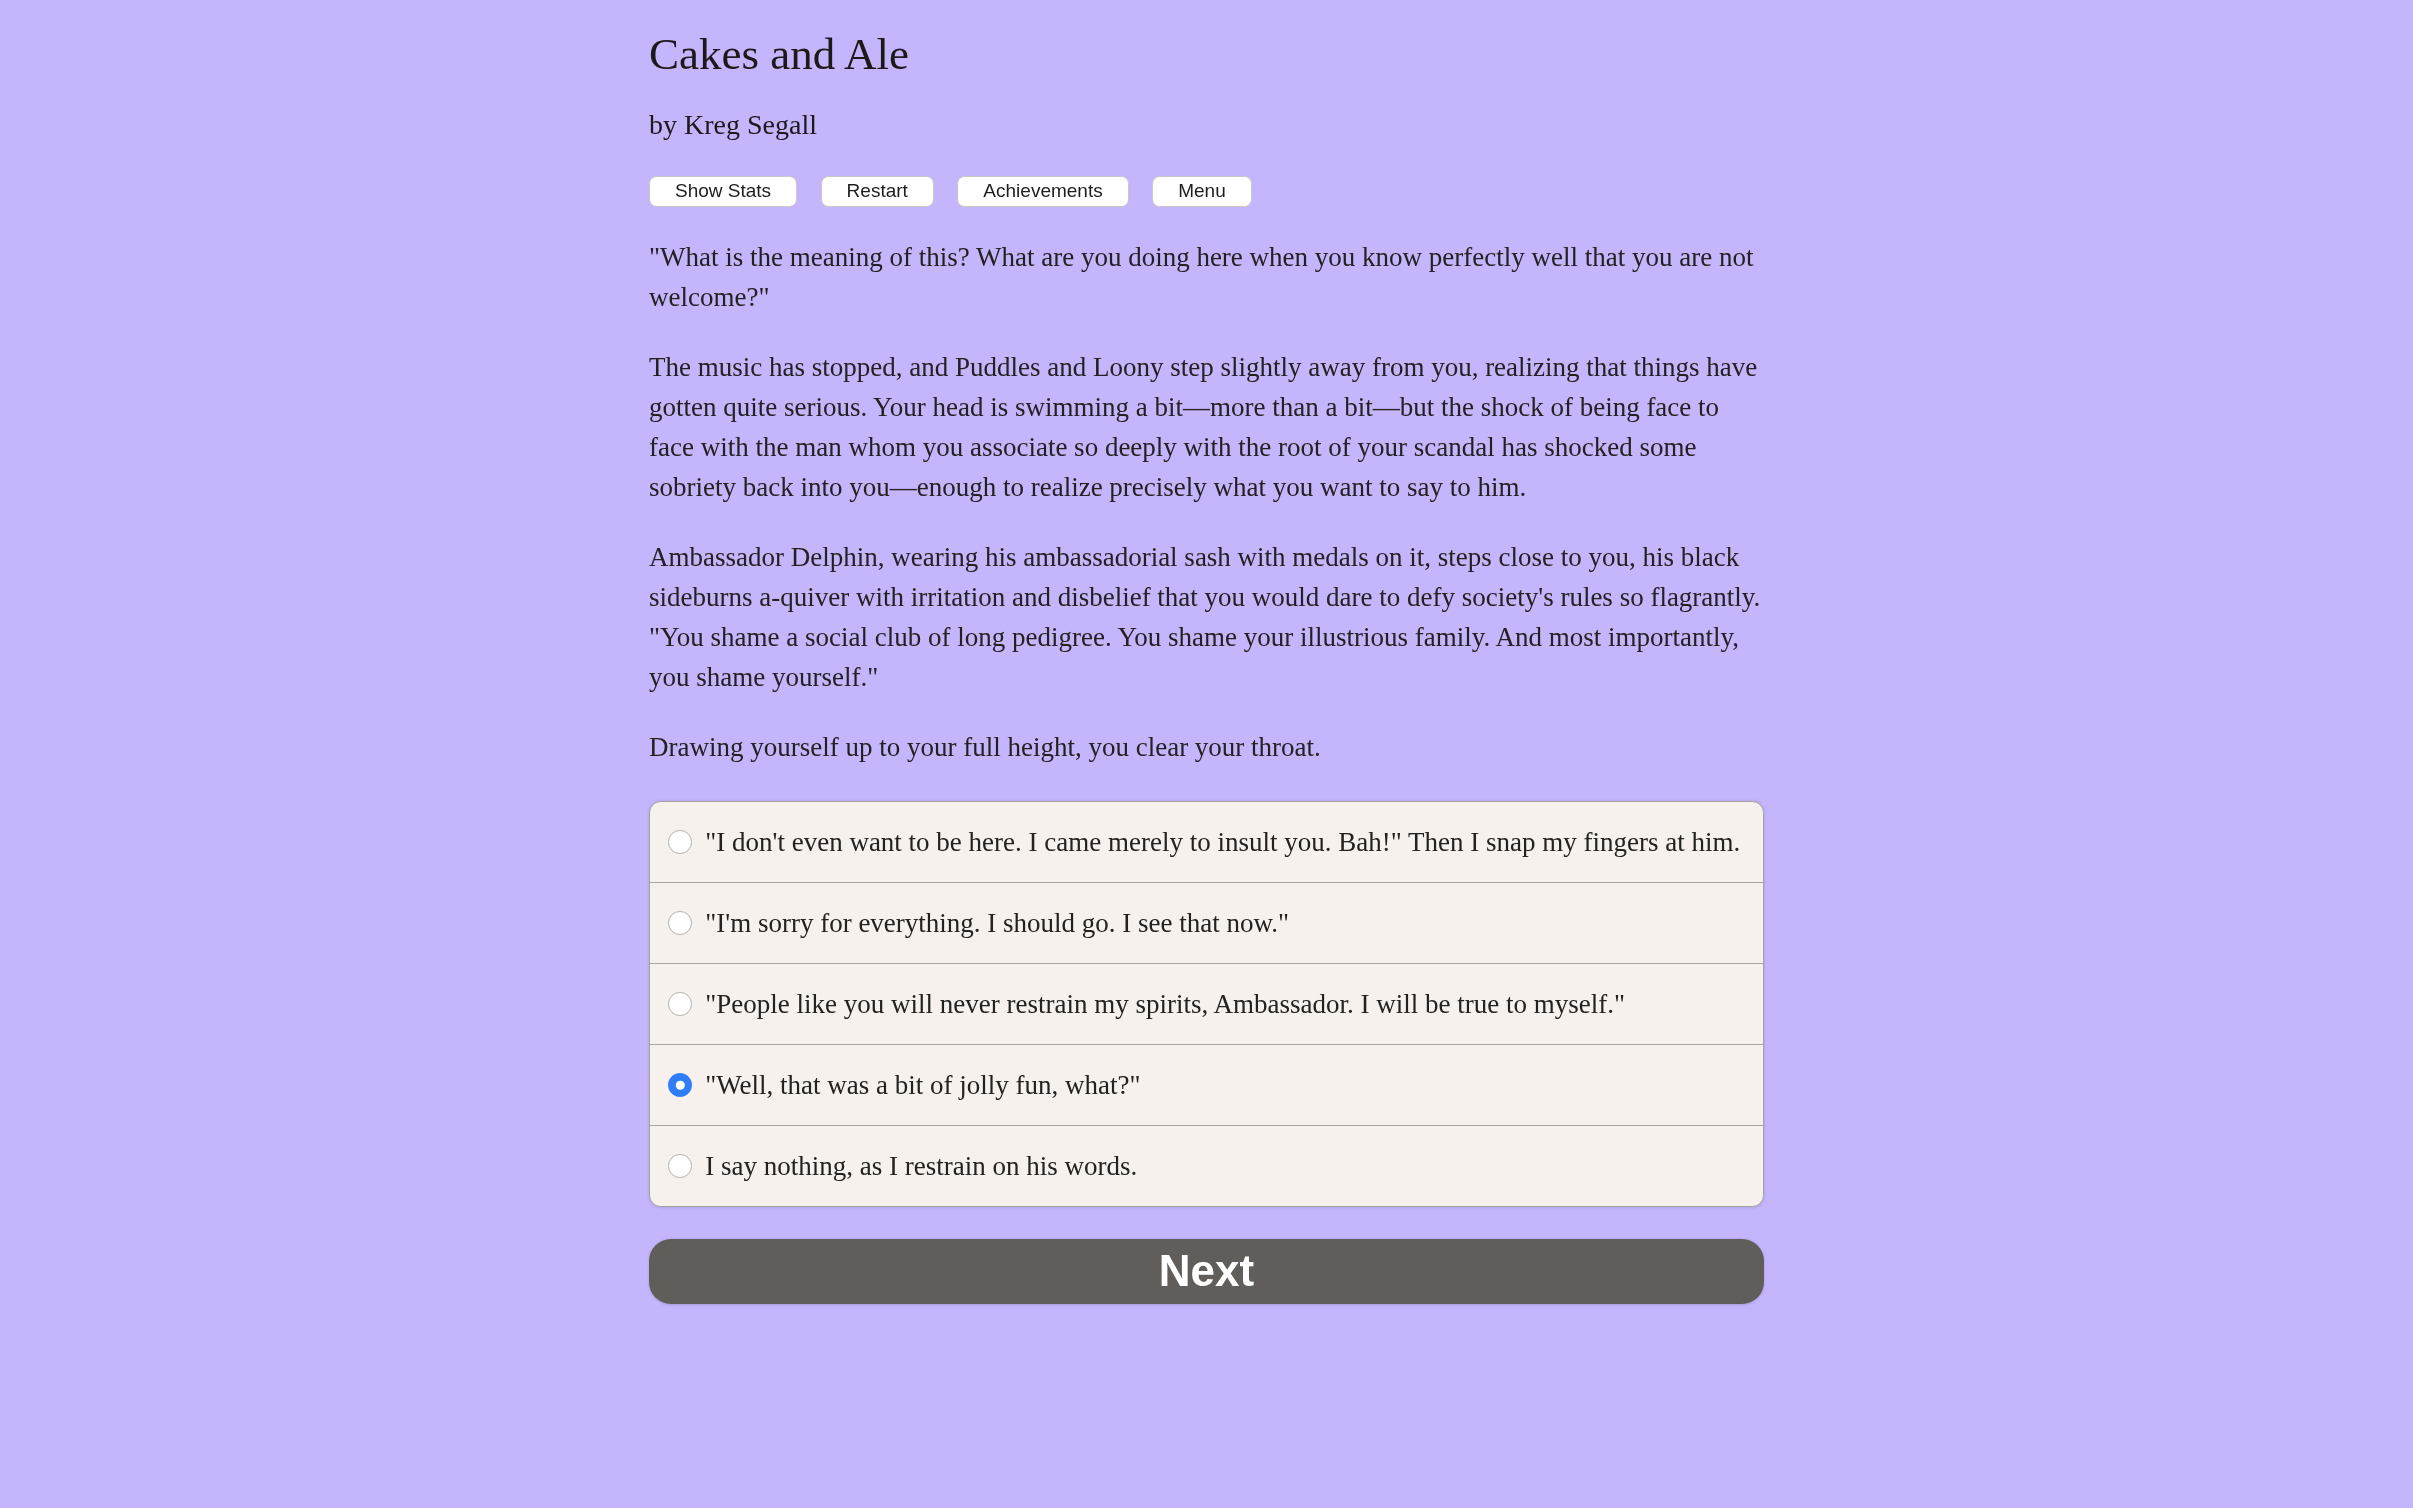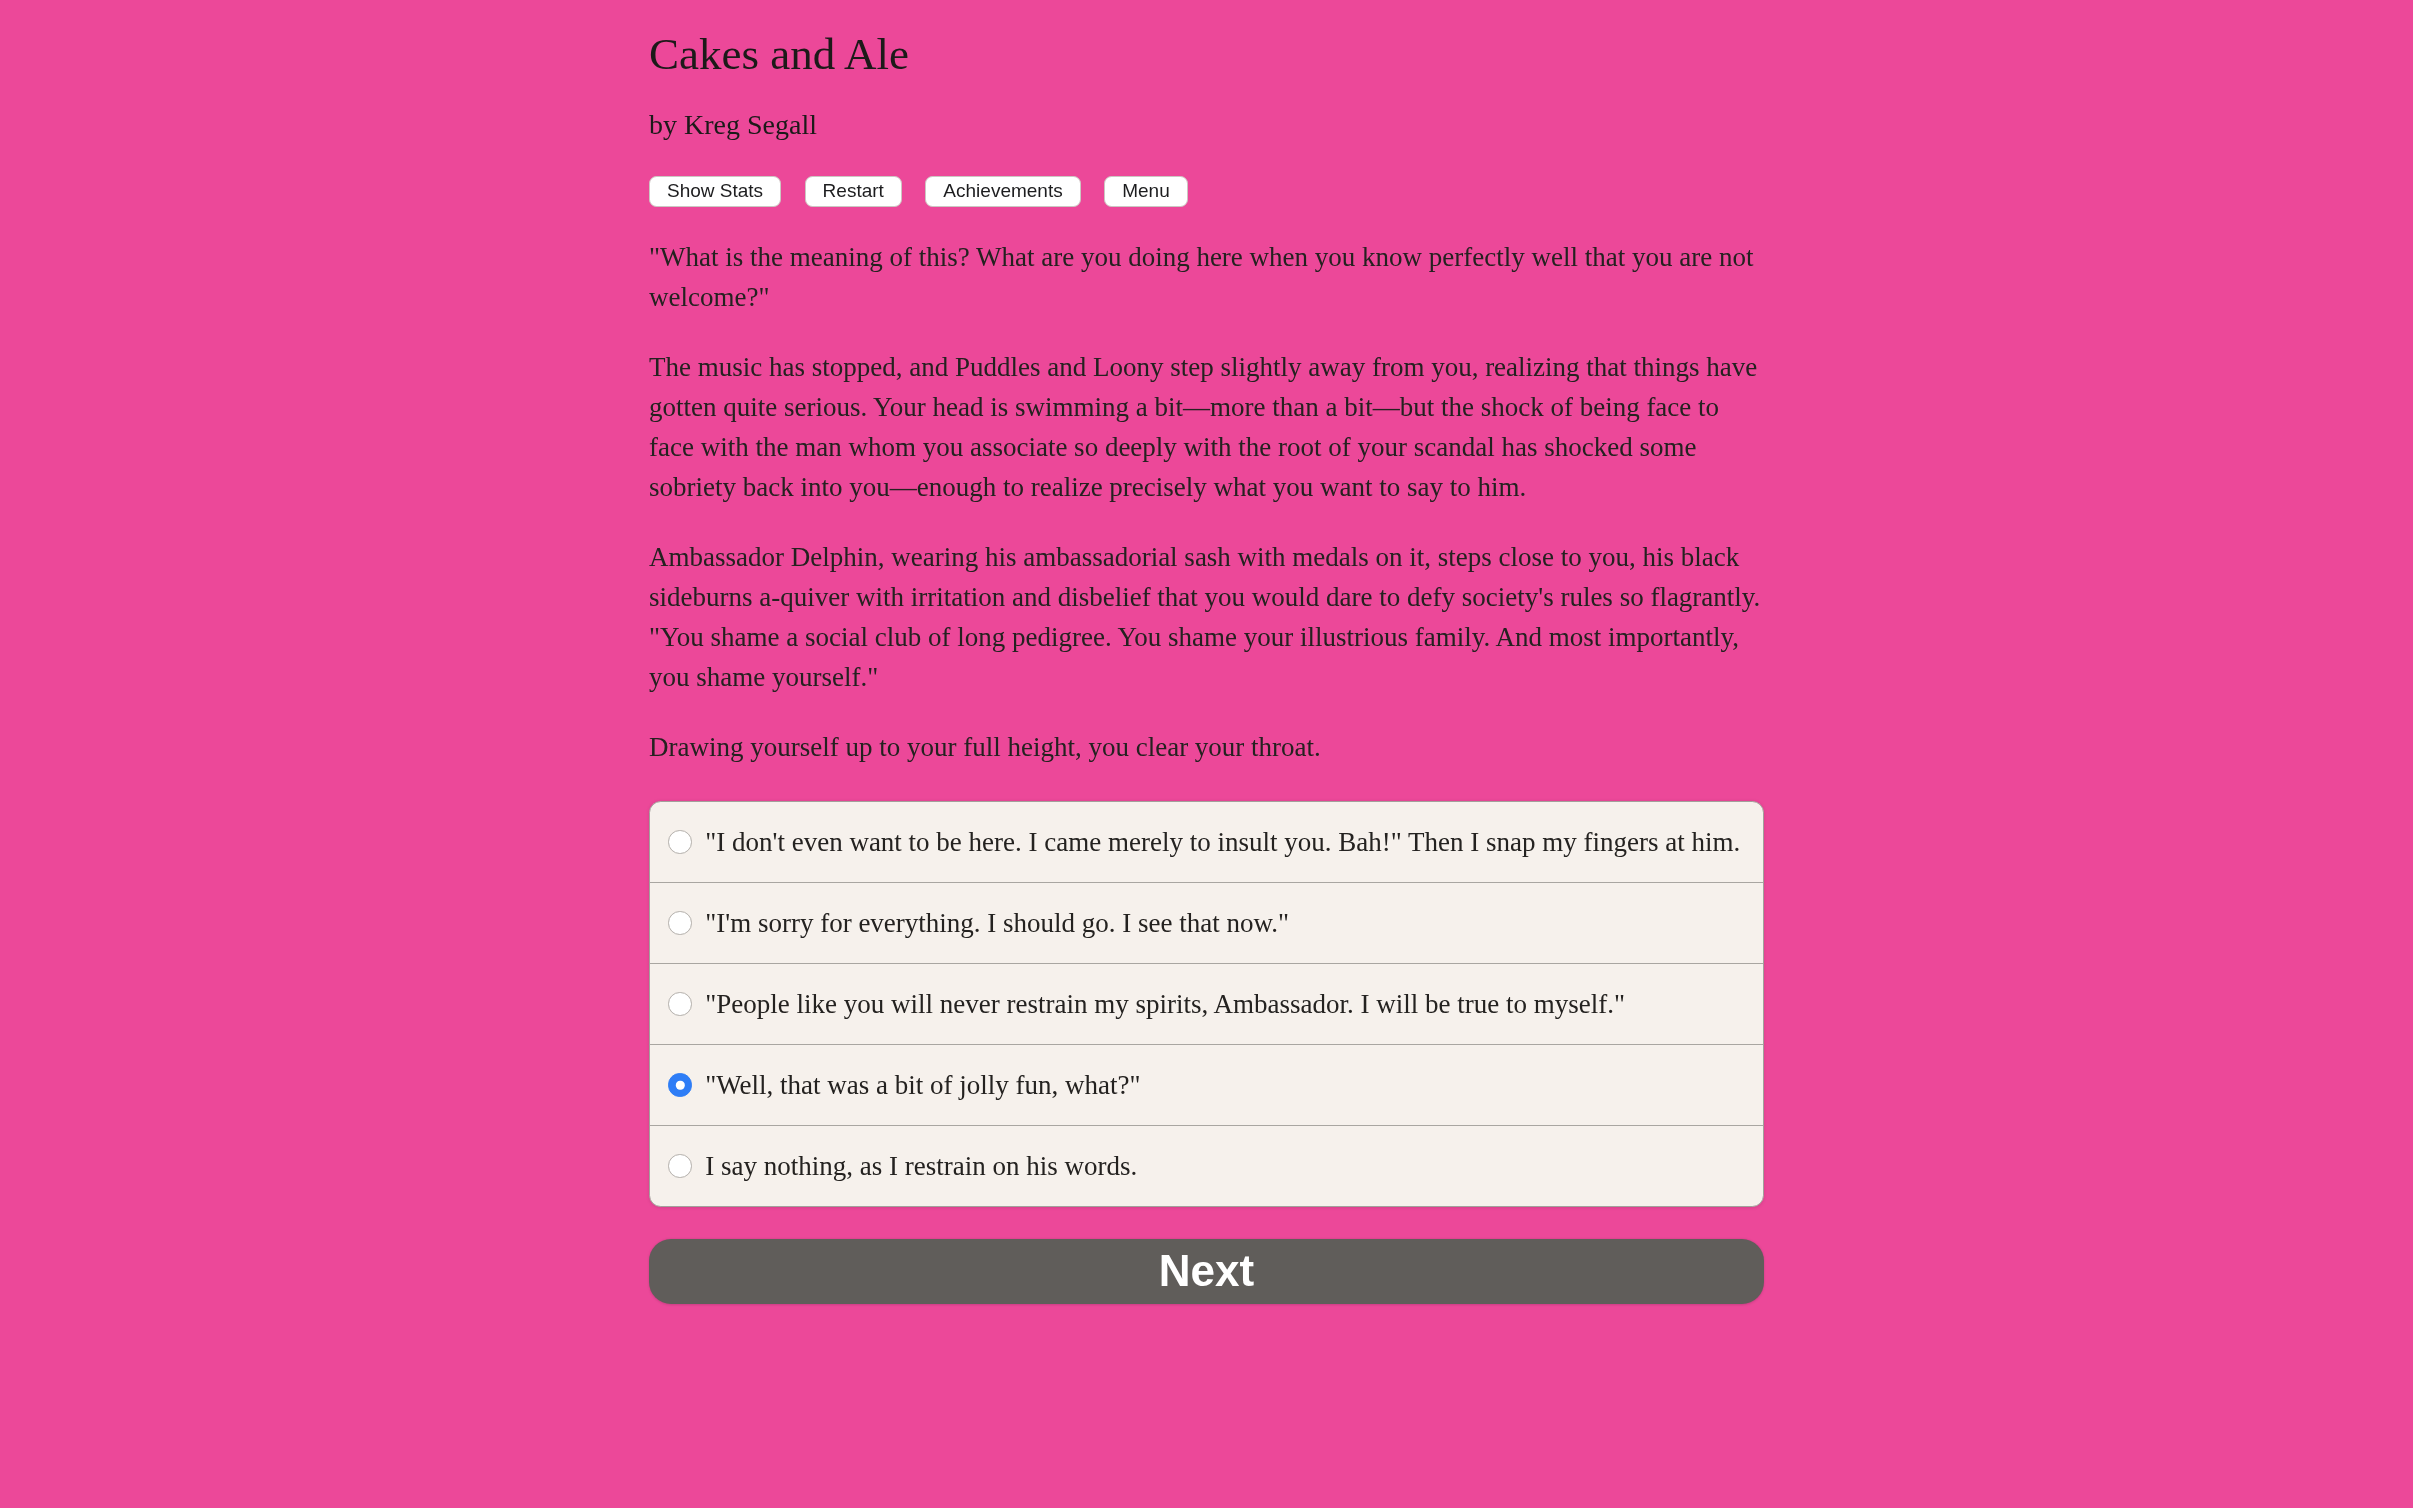--- a/index.html
+++ b/index.html
@@ -4,21 +4,21 @@
 <style>
   html, body {
     margin: 0;
     padding: 0;
     background: #f6f1ec;
   }
   .screen {
     position: relative;
     width: 2413px;
     height: 1508px;
-    background: #ec4899;
+    background: #c4b5fd;
     overflow: hidden;
     font-family: "Liberation Serif", serif;
     color: #211f1e;
   }
   .content {
     position: absolute;
     left: 649px;
     top: 0;
     width: 1115px;
   }
@@ -39,21 +39,21 @@
     margin-top: 34px;
     display: flex;
     gap: 23.5px;
     font-family: "Liberation Sans", sans-serif;
   }
   .toolbar-button {
     display: inline-flex;
     align-items: center;
     justify-content: center;
     height: 31px;
-    padding: 0 17px;
+    padding: 0 25px;
     background: #ffffff;
     border: 1.7px solid #cbc7c2;
     border-radius: 7.5px;
     font-family: "Liberation Sans", sans-serif;
     font-size: 19px;
     color: #1d1d1f;
     cursor: pointer;
     box-sizing: border-box;
   }
   .story {

